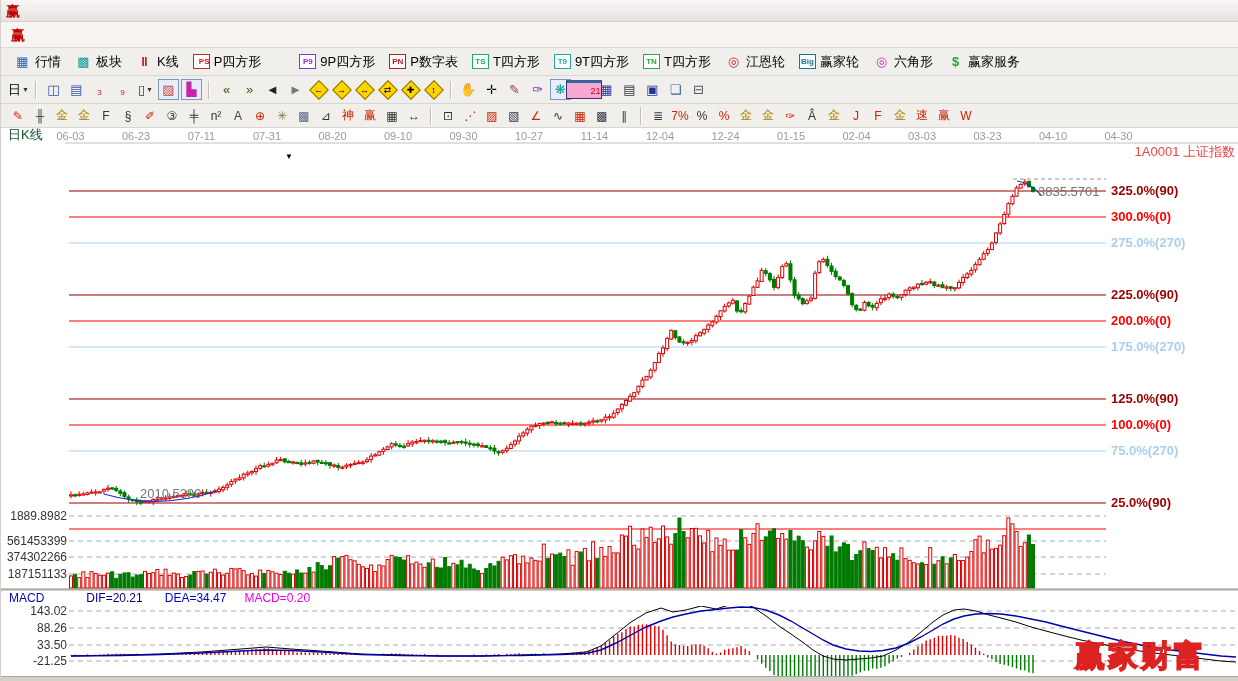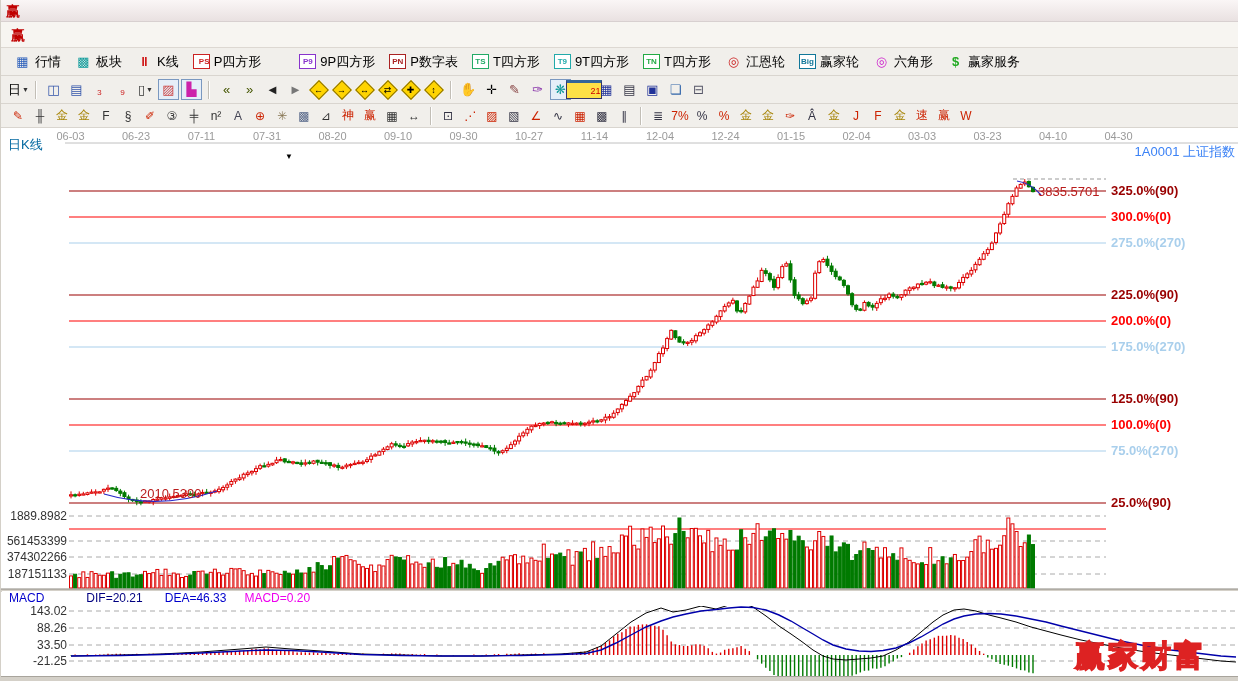--- a/index.html
+++ b/index.html
@@ -23,28 +23,28 @@
   .tb1-badge{width:17px;height:15px;border:1px solid;display:flex;align-items:center;justify-content:center;
     font-size:8px;font-weight:bold;background:#fff;box-sizing:border-box;}
   .tb1-ico{width:17px;height:16px;display:flex;align-items:center;justify-content:center;font-size:13px;font-weight:bold;}
   .tb2-ico,.tb3-ico{width:21px;height:21px;display:flex;align-items:center;justify-content:center;
     font-size:13px;margin:0 1px;border:1px solid transparent;box-sizing:border-box;cursor:default;flex:0 0 auto;position:relative;}
   .tb3-ico{width:20px;height:19px;font-size:12px;}
   .tb2-ico.active{border:1px solid #7a98c0;background:#e6eef8;}
   .dia{position:relative;width:21px;height:21px;margin:0 1px;flex:0 0 auto;}
   .dia .dsq{position:absolute;left:4px;top:4px;width:12px;height:12px;background:#ffd400;border:1px solid #8a7000;transform:rotate(45deg);}
   .dia .dar{position:absolute;left:0;top:0;width:21px;height:21px;display:flex;align-items:center;justify-content:center;font-size:9px;color:#000;}
-  .cal{border:1px solid #336;background:#fde047;width:15px;height:15px;display:flex;align-items:center;justify-content:center;
+  .cal{border:1px solid #336;background:#f9a8d4;width:15px;height:15px;display:flex;align-items:center;justify-content:center;
        font-size:9px;color:#c00;font-weight:normal;border-top:3px solid #369;padding-left:24px;}
   .caret{font-size:7px;margin-left:1px;color:#333;}
   
   .ov{position:absolute;z-index:10;}
-  .pane-label{left:7px;top:136px;color:#0369a1;font-size:13px;}
-  .symbol-label{right:4px;top:143px;color:#3b82f6;font-size:13px;}
-  .anno{color:#b91c1c;font-size:13px;}
+  .pane-label{left:7px;top:126px;color:#14532d;font-size:13px;}
+  .symbol-label{right:4px;top:143px;color:#ef4444;font-size:13px;}
+  .anno{color:#737373;font-size:13px;}
   .macd-header{left:1px;top:591px;width:1236px;height:15px;background:#fff;font-size:12px;display:flex;z-index:9;}
   .macd-header span{margin-right:0;}
   .wm{left:1074px;top:636px;font-size:30px;font-weight:bold;letter-spacing:3px;color:#fff;
       -webkit-text-stroke:1.6px #dd2222;text-shadow:0 0 1px #dd2222;z-index:12;font-family:"Liberation Serif","DejaVu Serif",serif;}
   .marker{left:284px;top:152px;color:#000;font-size:8px;}
   svg.chart{position:absolute;left:0;top:0;z-index:1;}
   .bottom-edge{position:absolute;left:0;bottom:0;width:100%;height:4px;background:#d4d0c8;border-top:1px solid #a8a49c;z-index:20;}
 </style>
 </head>
 <body>
@@ -1043,21 +1043,21 @@
 
   <div class="ov pane-label">日K线</div>
   <div class="ov symbol-label">1A0001  上证指数</div>
   <div class="ov marker">▼</div>
   <div class="ov anno" id="anno-low" style="left: 139px; top: 486px;">2010.5390</div>
   <div class="ov anno" id="anno-high" style="left: 1037px; top: 184px;">3835.5701</div>
 
   <div class="ov macd-header">
     <span style="margin-left: 7px; color: rgb(0, 0, 204);" id="mh-title">MACD</span>
     <span style="margin-left: 42px; color: rgb(0, 0, 128);" id="mh-dif">DIF=20.21</span>
-    <span style="margin-left: 22px; color: rgb(0, 0, 204);" id="mh-dea">DEA=46.33</span>
+    <span style="margin-left: 22px; color: rgb(0, 0, 204);" id="mh-dea">DEA=34.47</span>
     <span style="margin-left: 18px; color: rgb(238, 0, 238);" id="mh-macd">MACD=0.20</span>
   </div>
 
   <div class="ov wm">赢家财富网</div>
 
   <div class="titlebar">
     <span class="logo">赢</span>
   </div>
 
   <div class="menubar">

